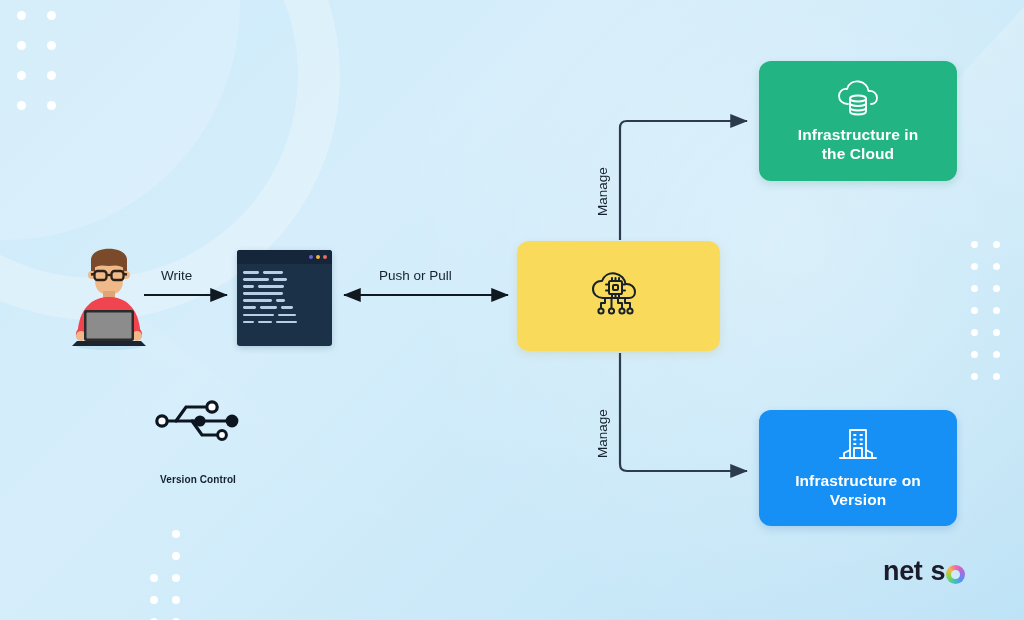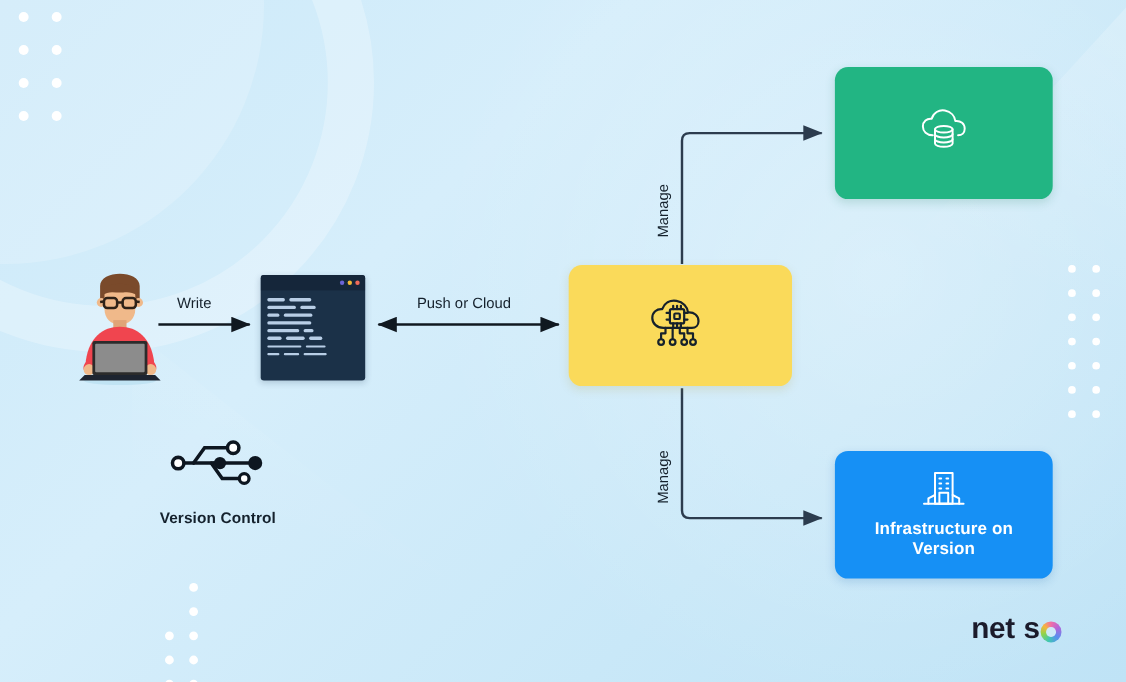--- a/index.html
+++ b/index.html
@@ -114,22 +114,22 @@
 
   
   #person { position:absolute; left:63px; top:233px; width:92px; height:118px; }
 
   
   #version-control {
     position:absolute; left:113px; top:398px; width:170px;
     display:flex; flex-direction:column; align-items:center;
   }
   #version-control .vc-label {
-    margin-top:18px;
-    font-size:14px;
+    margin-top:30px;
+    font-size:10px;
     font-weight:700;
     color:#14212d;
     letter-spacing:0.1px;
   }
 
   
   .edge-label {
     position:absolute;
     font-size:13.5px;
     font-weight:500;
@@ -247,21 +247,21 @@
     <line x1="144" y1="295" x2="227" y2="295" stroke="#101820" stroke-width="2.2" marker-end="url(#arrowEnd)"></line>
 
     <line x1="344" y1="295" x2="508" y2="295" stroke="#101820" stroke-width="2.2" marker-start="url(#arrowStart)" marker-end="url(#arrowEnd)"></line>
 
     <path d="M620,240 L620,128 Q620,121 627,121 L747,121" fill="none" stroke="#2c3c4e" stroke-width="2.2" marker-end="url(#arrowElbow)"></path>
 
     <path d="M620,353 L620,464 Q620,471 627,471 L747,471" fill="none" stroke="#2c3c4e" stroke-width="2.2" marker-end="url(#arrowElbow)"></path>
   </svg>
 
   <div class="edge-label" id="label-write">Write</div>
-  <div class="edge-label" id="label-pushpull">Push or Cloud</div>
+  <div class="edge-label" id="label-pushpull">Push or Pull</div>
   <div class="edge-label-vert" id="label-manage-top">Manage</div>
   <div class="edge-label-vert" id="label-manage-bottom">Manage</div>
 
   <svg id="person" viewBox="0 0 92 118" xmlns="http://www.w3.org/2000/svg">
 
     <ellipse cx="46" cy="113" rx="33" ry="4" fill="#b9dff0" opacity="0.75"></ellipse>
 
     <path d="M28,27 C28,12 64,12 64,27 L64,38 C64,40 62,41 60,40 C58,33 52,30 46,30 C40,30 34,33 32,40 C30,41 28,40 28,38 Z" fill="#7a4a2b"></path>
 
     <circle cx="29" cy="42" r="4" fill="#f0b98a"></circle>
@@ -386,20 +386,22 @@
   <div class="node" id="node-cloud">
     <svg class="node-icon" width="48" height="40" viewBox="0 0 48 40">
       <g fill="none" stroke="#ffffff" stroke-width="1.8" stroke-linecap="round" stroke-linejoin="round">
         <path d="M14,26 C8.5,26 5,22.5 5,18 C5,13.5 8.5,10.5 13,11 C14.5,5.5 19.5,2.5 25,3.5 C30.5,4.5 34,8.5 34.5,13 C39.5,12.5 43,15.5 43,20 C43,23.5 40.5,26 37,26"></path>
         <ellipse cx="24" cy="20.5" rx="8" ry="3"></ellipse>
         <path d="M16,20.5 L16,33.5 C16,35.2 19.6,36.5 24,36.5 C28.4,36.5 32,35.2 32,33.5 L32,20.5"></path>
         <path d="M16,25 C16,26.7 19.6,28 24,28 C28.4,28 32,26.7 32,25"></path>
         <path d="M16,29.5 C16,31.2 19.6,32.5 24,32.5 C28.4,32.5 32,31.2 32,29.5"></path>
       </g>
     </svg>
+    <div class="node-label">Infrastructure in
+the Cloud</div>
   </div>
 
   <div class="node" id="node-onprem">
     <svg class="node-icon" width="44" height="40" viewBox="0 0 44 40">
       <g fill="none" stroke="#ffffff" stroke-width="1.8" stroke-linecap="round" stroke-linejoin="round">
         <rect x="14" y="4" width="16" height="28"></rect>
         <path d="M14,24 L8,27 L8,32"></path>
         <path d="M30,24 L36,27 L36,32"></path>
         <line x1="4" y1="32" x2="40" y2="32"></line>
         <rect x="18" y="22" width="8" height="10"></rect>

